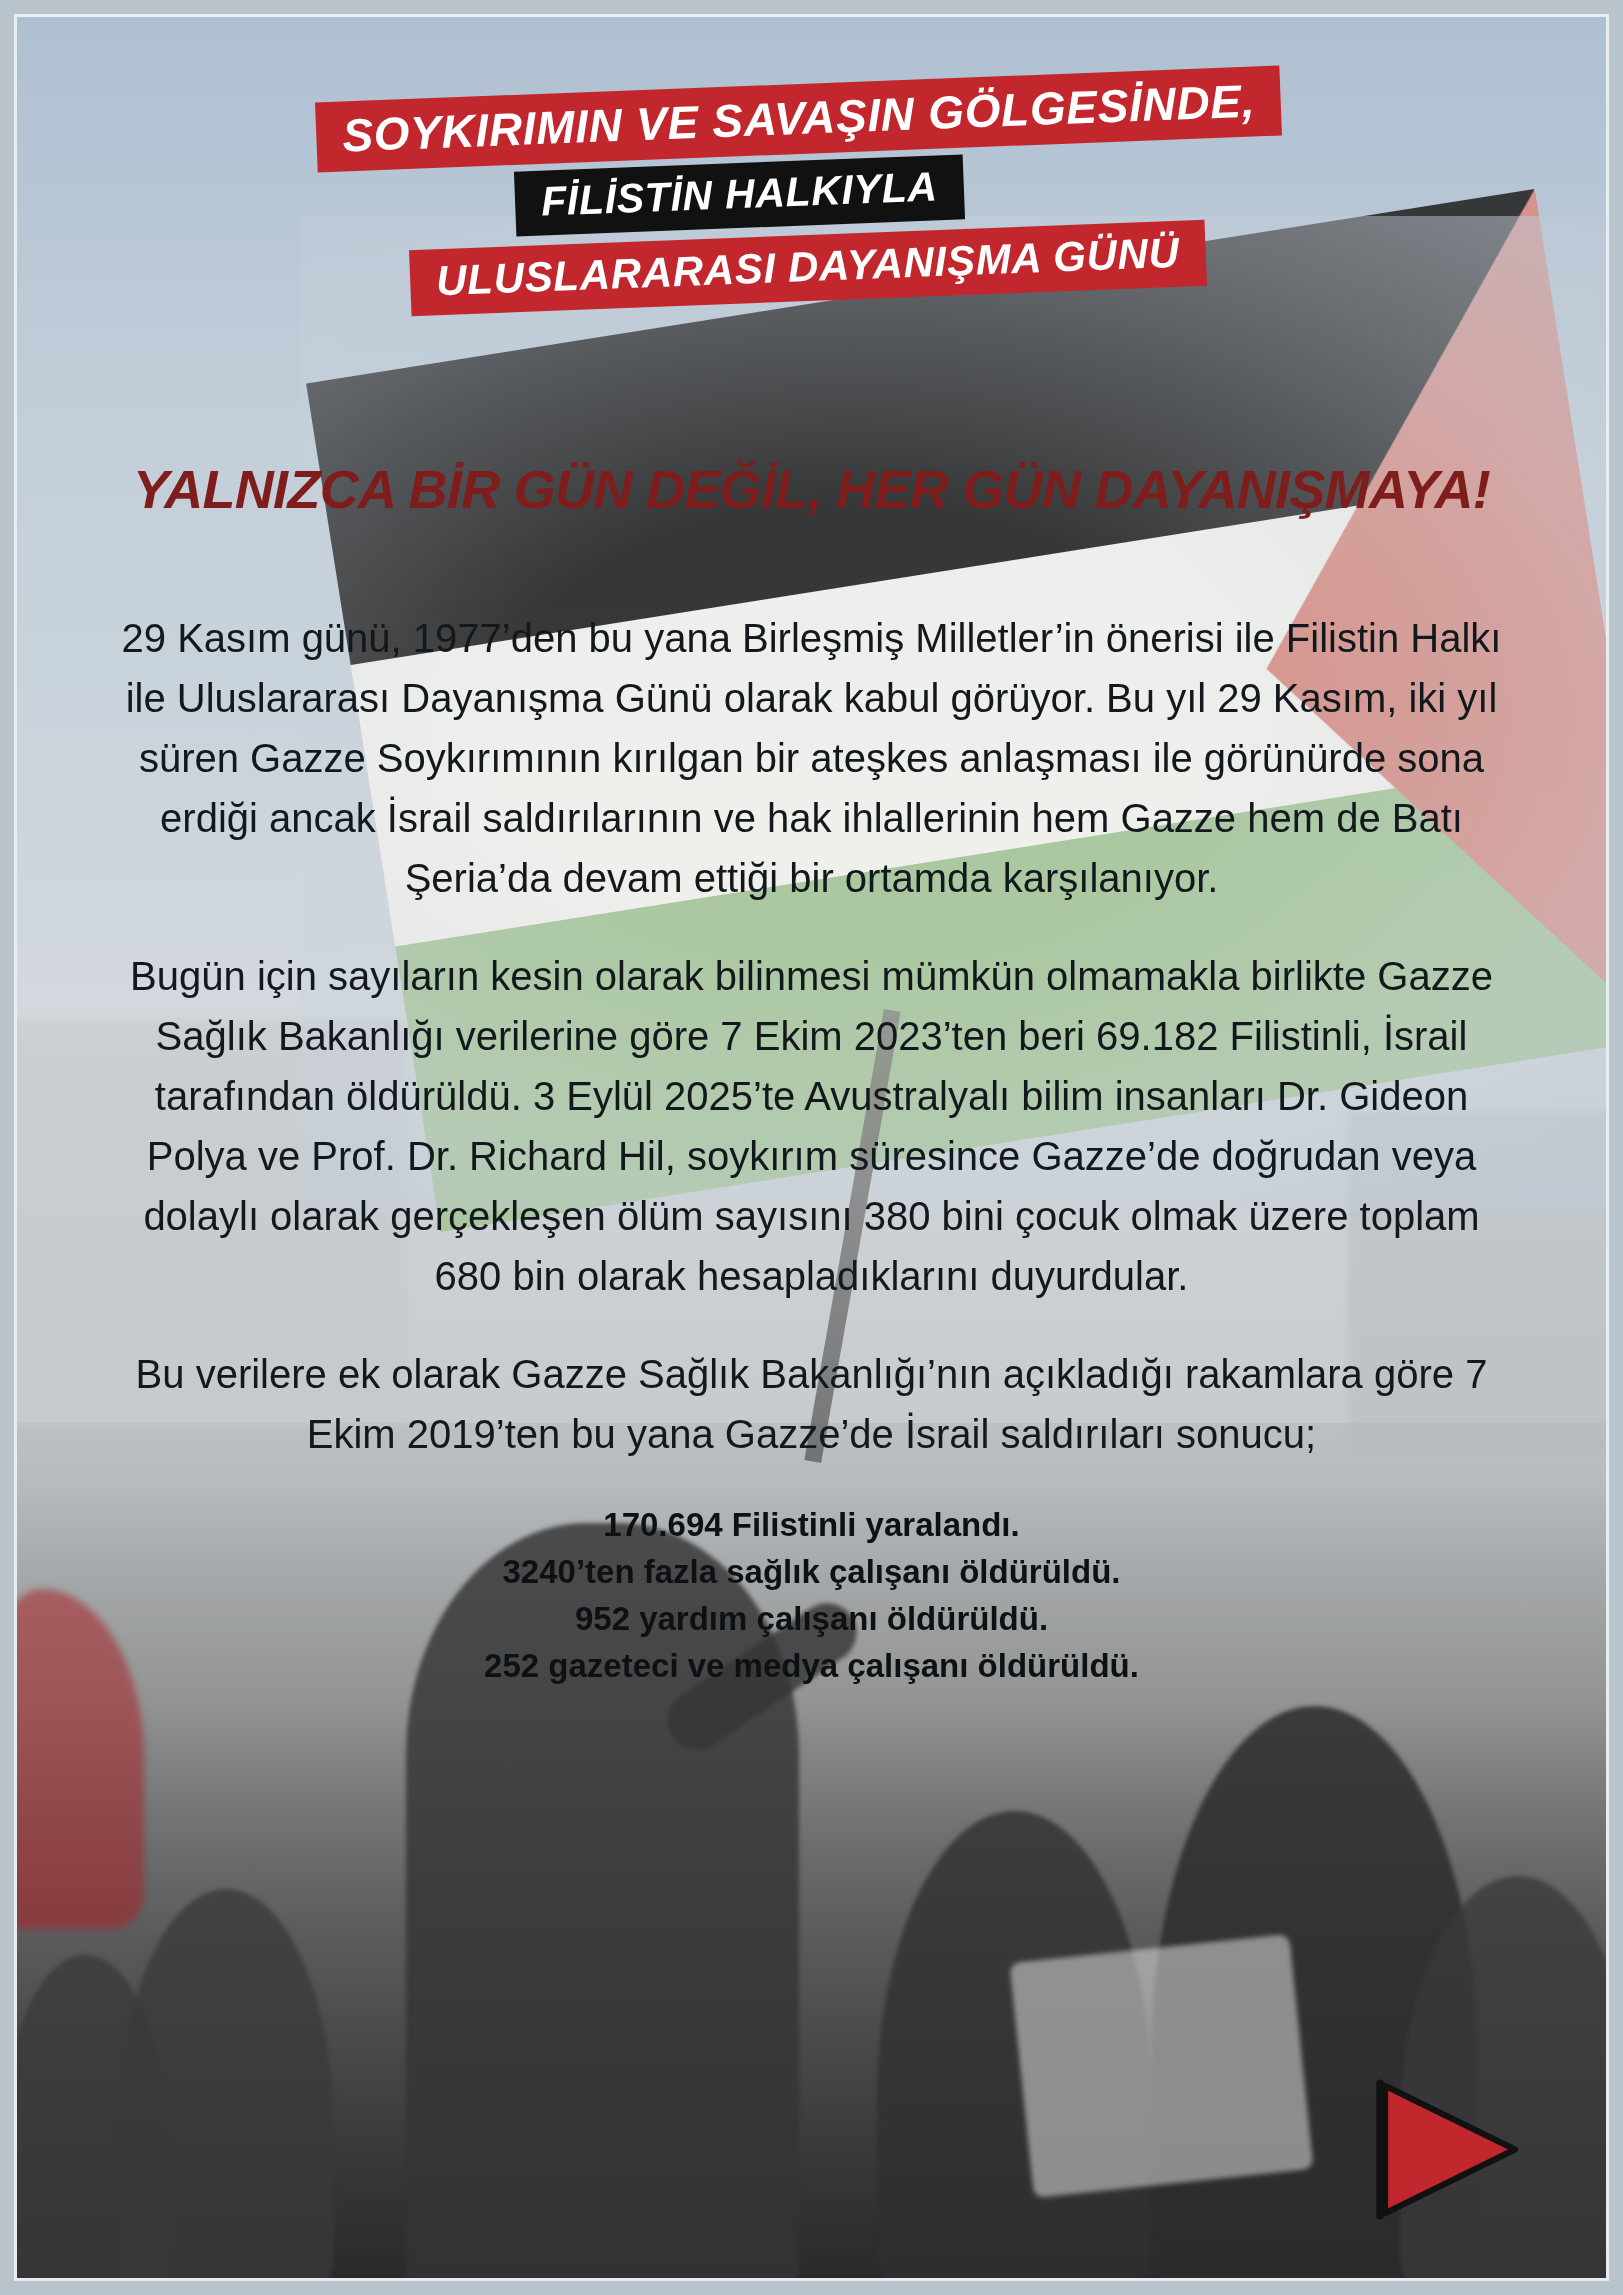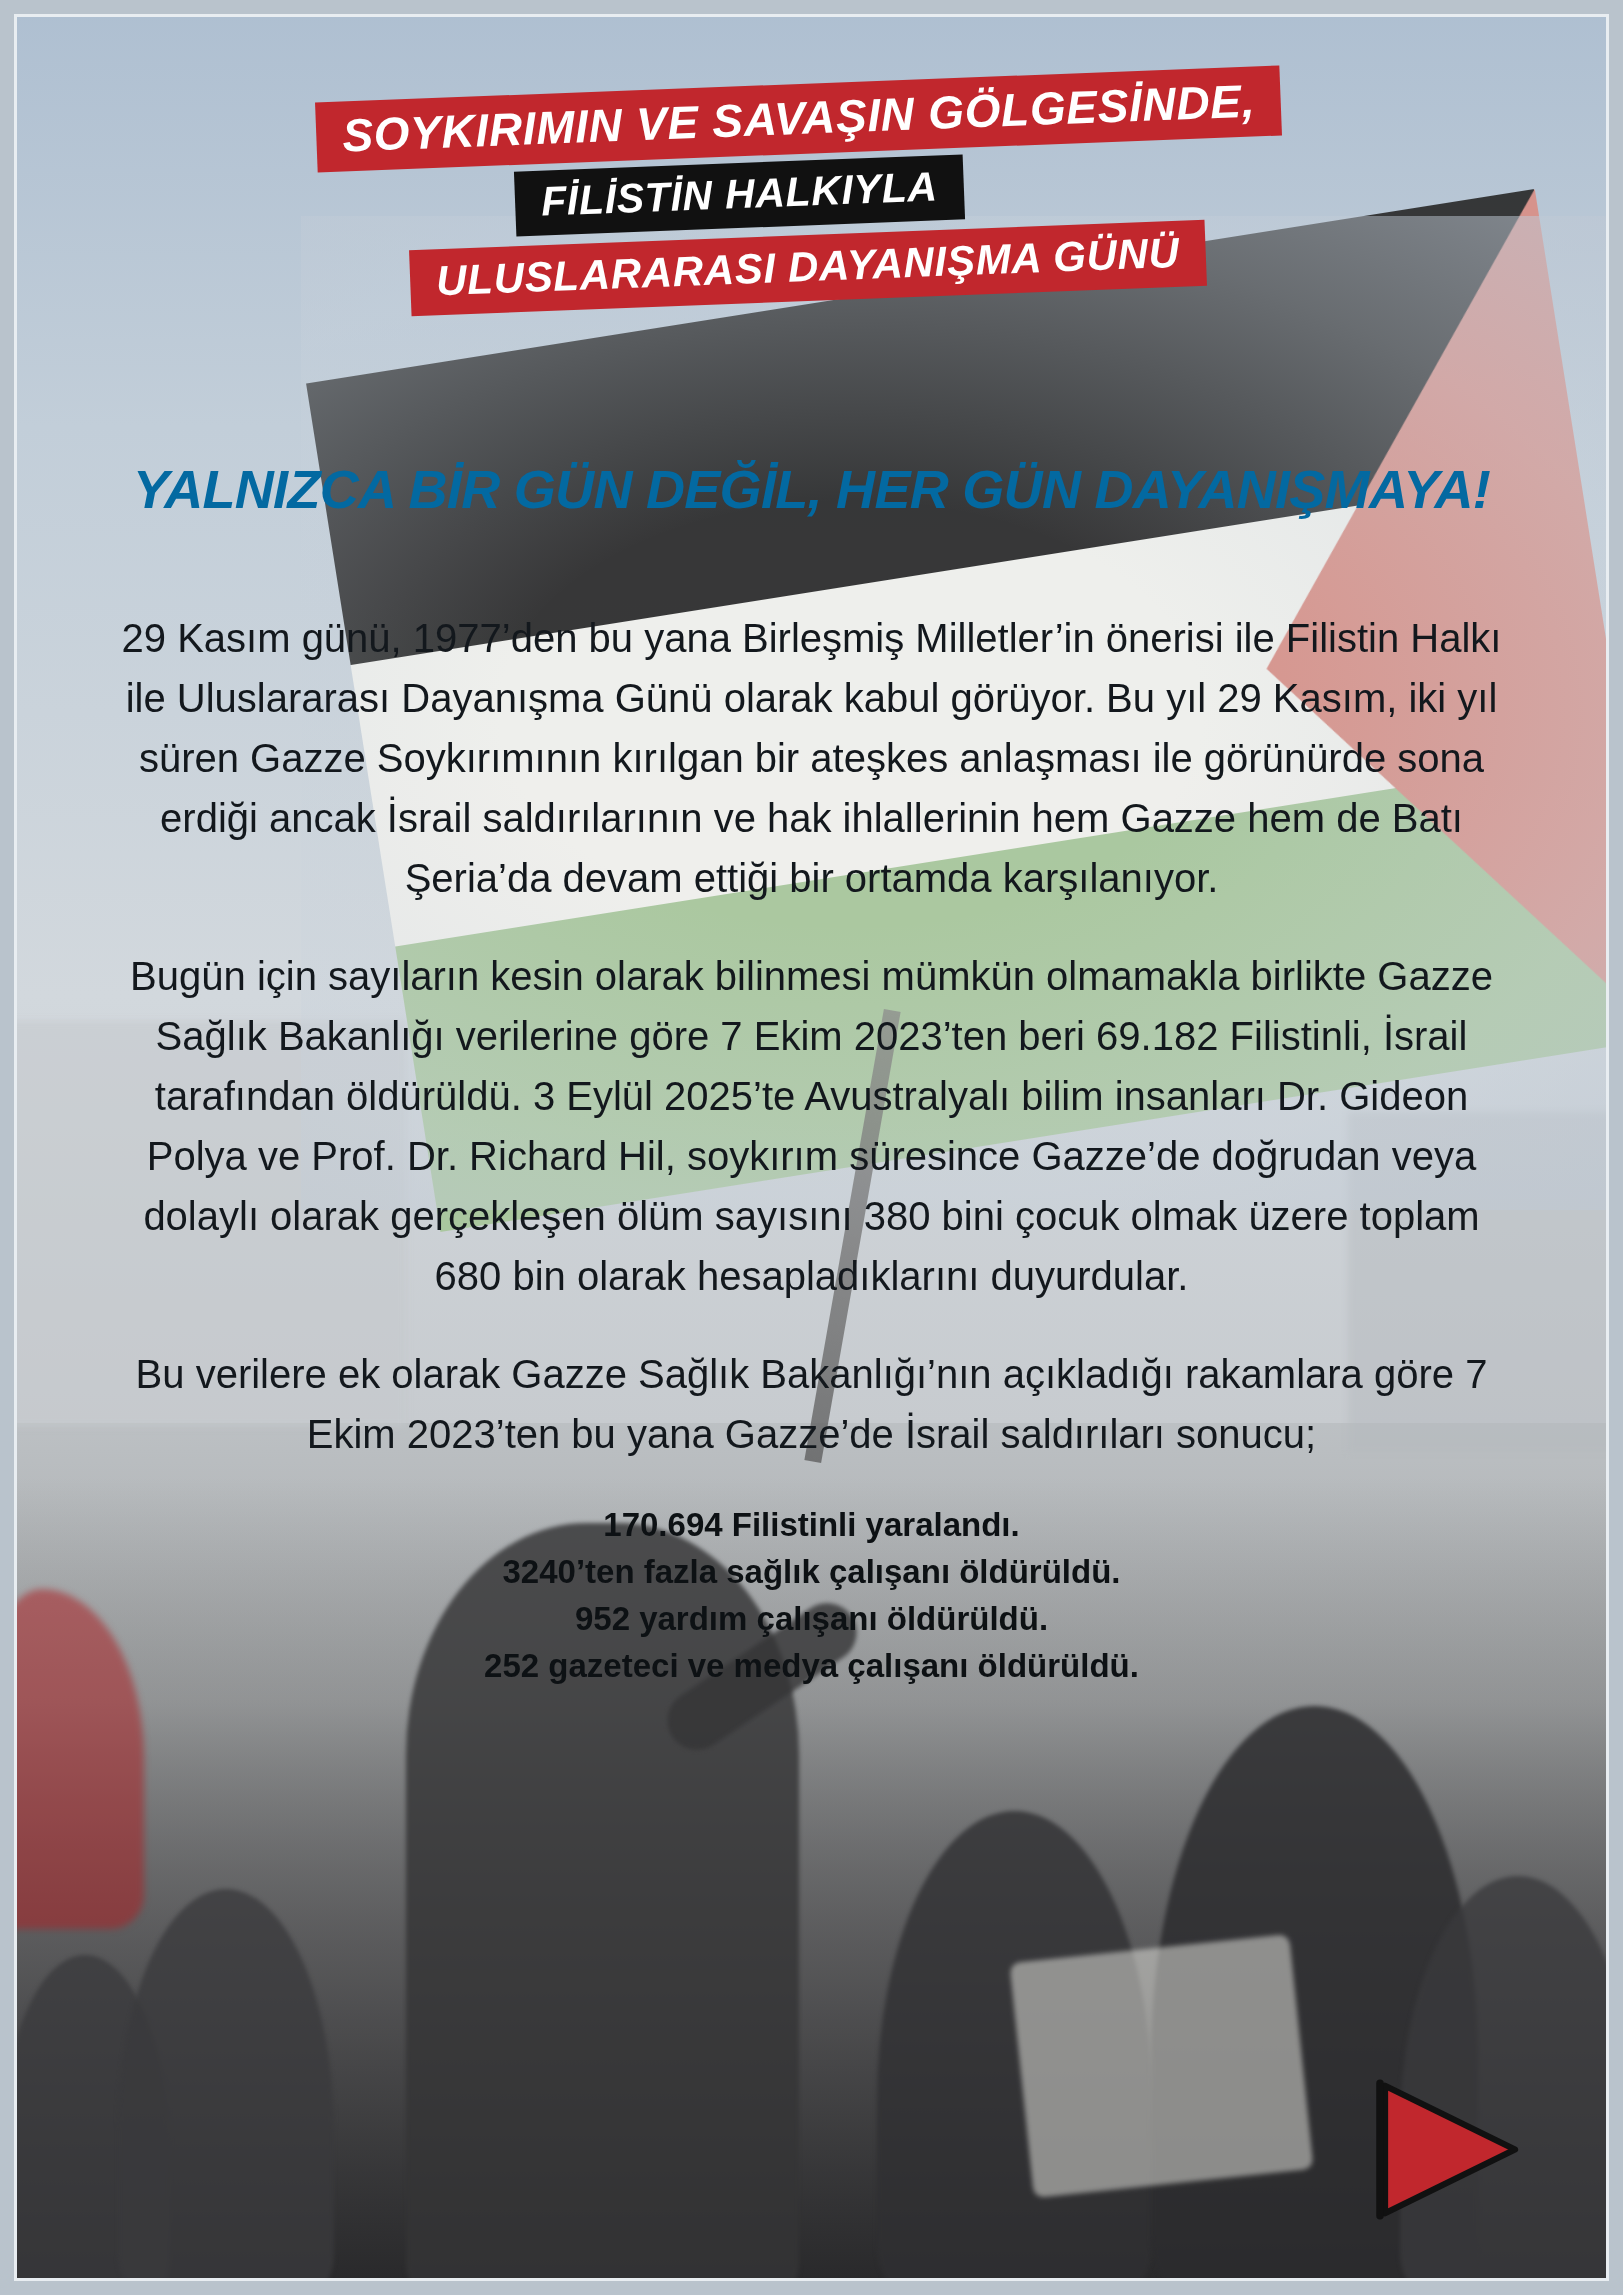--- a/index.html
+++ b/index.html
@@ -201,21 +201,21 @@
 
   .headline {
     position: absolute;
     top: 458px;
     left: 79px;
     right: 79px;
     text-align: center;
     font-size: 54px;
     font-weight: 800;
     font-style: italic;
-    color: #0369a1;
+    color: #7f1d1d;
     letter-spacing: -0.7px;
   }
 
   .body {
     position: absolute;
     top: 608px;
     left: 118px;
     right: 118px;
     text-align: center;
     color: #13181d;
@@ -288,21 +288,21 @@
       <div class="kicker kicker-1">SOYKIRIMIN VE SAVAŞIN GÖLGESİNDE,</div><br>
       <div class="kicker kicker-2">FİLİSTİN HALKIYLA</div><br>
       <div class="kicker kicker-3">ULUSLARARASI DAYANIŞMA GÜNÜ</div>
     </div>
 
     <div class="headline">YALNIZCA BİR GÜN DEĞİL, HER GÜN DAYANIŞMAYA!</div>
 
     <div class="body">
       <p class="para">29 Kasım günü, 1977’den bu yana Birleşmiş Milletler’in önerisi ile Filistin Halkı ile Uluslararası Dayanışma Günü olarak kabul görüyor. Bu yıl 29 Kasım, iki yıl süren Gazze Soykırımının kırılgan bir ateşkes anlaşması ile görünürde sona erdiği ancak İsrail saldırılarının ve hak ihlallerinin hem Gazze hem de Batı Şeria’da devam ettiği bir ortamda karşılanıyor.</p>
       <p class="para">Bugün için sayıların kesin olarak bilinmesi mümkün olmamakla birlikte Gazze Sağlık Bakanlığı verilerine göre 7 Ekim 2023’ten beri 69.182 Filistinli, İsrail tarafından öldürüldü. 3 Eylül 2025’te Avustralyalı bilim insanları Dr. Gideon Polya ve Prof. Dr. Richard Hil, soykırım süresince Gazze’de doğrudan veya dolaylı olarak gerçekleşen ölüm sayısını 380 bini çocuk olmak üzere toplam 680 bin olarak hesapladıklarını duyurdular.</p>
-      <p class="para">Bu verilere ek olarak Gazze Sağlık Bakanlığı’nın açıkladığı rakamlara göre 7 Ekim 2023’ten bu yana Gazze’de İsrail saldırıları sonucu;</p>
+      <p class="para">Bu verilere ek olarak Gazze Sağlık Bakanlığı’nın açıkladığı rakamlara göre 7 Ekim 2019’ten bu yana Gazze’de İsrail saldırıları sonucu;</p>
 
       <div class="stats">
         <div class="stat-line">170.694 Filistinli yaralandı.</div>
         <div class="stat-line">3240’ten fazla sağlık çalışanı öldürüldü.</div>
         <div class="stat-line">952 yardım çalışanı öldürüldü.</div>
         <div class="stat-line">252 gazeteci ve medya çalışanı öldürüldü.</div>
       </div>
     </div>
 
     <div class="arrow">

